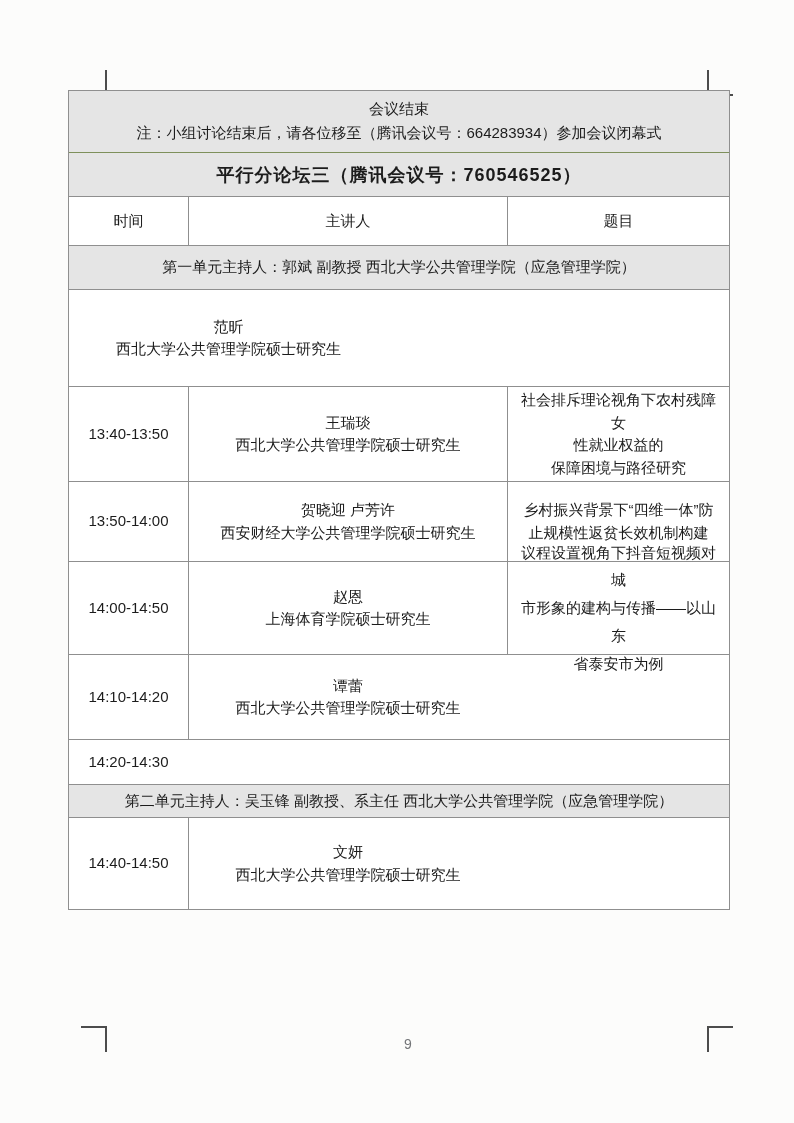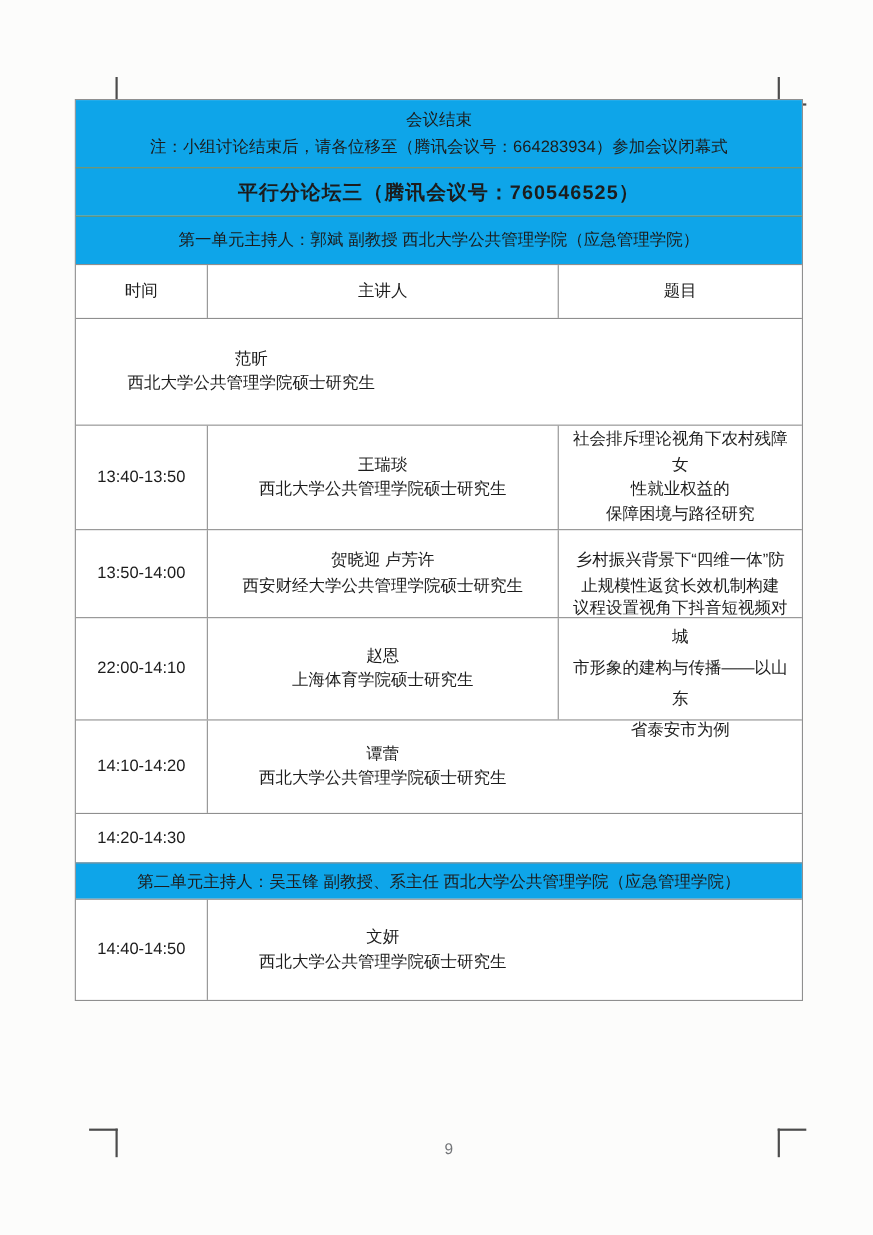--- a/index.html
+++ b/index.html
@@ -20,21 +20,21 @@
   .mark-bl{left:81px;top:1026px;border-right:2px solid #4c4c4c;border-top:2px solid #4c4c4c;}
   .mark-br{left:707px;top:1026px;border-left:2px solid #4c4c4c;border-top:2px solid #4c4c4c;}
 
   .doc-table{
     position:absolute;left:68px;top:90px;width:662px;
     border:1px solid #8f8f8f;box-sizing:border-box;
     background:#fff;
   }
   .row{display:flex;box-sizing:border-box;border-top:1px solid #8f8f8f;}
   .row:first-child{border-top:none;}
-  .row.green{background:#0ea5e9;}
+  .row.green{background:#e5e5e5;}
   .row.green + .row.green{border-top-color:#7e905b;}
 
   .cell{
     display:flex;align-items:center;justify-content:center;
     text-align:center;white-space:pre-line;
     box-sizing:border-box;padding:4px 8px;
     font-size:15px;line-height:1.5;
   }
   .cell + .cell{border-left:1px solid #8f8f8f;}
   .col-time{width:119px;flex:none;}
@@ -76,27 +76,27 @@
   <div class="doc-table">
 
 
     <div class="row green closing-block" style="height:61px">
       <div>会议结束</div>
       <div>注：小组讨论结束后，请各位移至（腾讯会议号：664283934）参加会议闭幕式</div>
     </div>
 
     <div class="row green forum-title" style="height:44px">平行分论坛三（腾讯会议号：760546525）</div>
 
-    <div class="row green unit-host" style="height:44px">第一单元主持人：郭斌 副教授 西北大学公共管理学院（应急管理学院）</div>
-
     <div class="row header-row" style="height:49px">
       <div class="cell col-time">时间</div>
       <div class="cell col-speaker">主讲人</div>
       <div class="cell col-title">题目</div>
     </div>
+
+    <div class="row green unit-host" style="height:44px">第一单元主持人：郭斌 副教授 西北大学公共管理学院（应急管理学院）</div>
 
     <div class="row" style="height:97px">
       <div class="cell col-speaker">范昕
 西北大学公共管理学院硕士研究生</div>
     </div>
 
     <div class="row" style="height:95px">
       <div class="cell col-time">13:40-13:50</div>
       <div class="cell col-speaker">王瑞琰
 西北大学公共管理学院硕士研究生</div>
@@ -107,21 +107,21 @@
 
     <div class="row" style="height:80px">
       <div class="cell col-time">13:50-14:00</div>
       <div class="cell col-speaker">贺晓迎 卢芳许
 西安财经大学公共管理学院硕士研究生</div>
       <div class="cell col-title">乡村振兴背景下“四维一体”防
 止规模性返贫长效机制构建</div>
     </div>
 
     <div class="row" style="height:93px">
-      <div class="cell col-time">22:00-14:10</div>
+      <div class="cell col-time">14:00-14:50</div>
       <div class="cell col-speaker">赵恩
 上海体育学院硕士研究生</div>
       <div class="cell col-title loose">议程设置视角下抖音短视频对城
 市形象的建构与传播——以山东
 省泰安市为例</div>
     </div>
 
     <div class="row" style="height:85px">
       <div class="cell col-time">14:10-14:20</div>
       <div class="cell col-speaker">谭蕾

